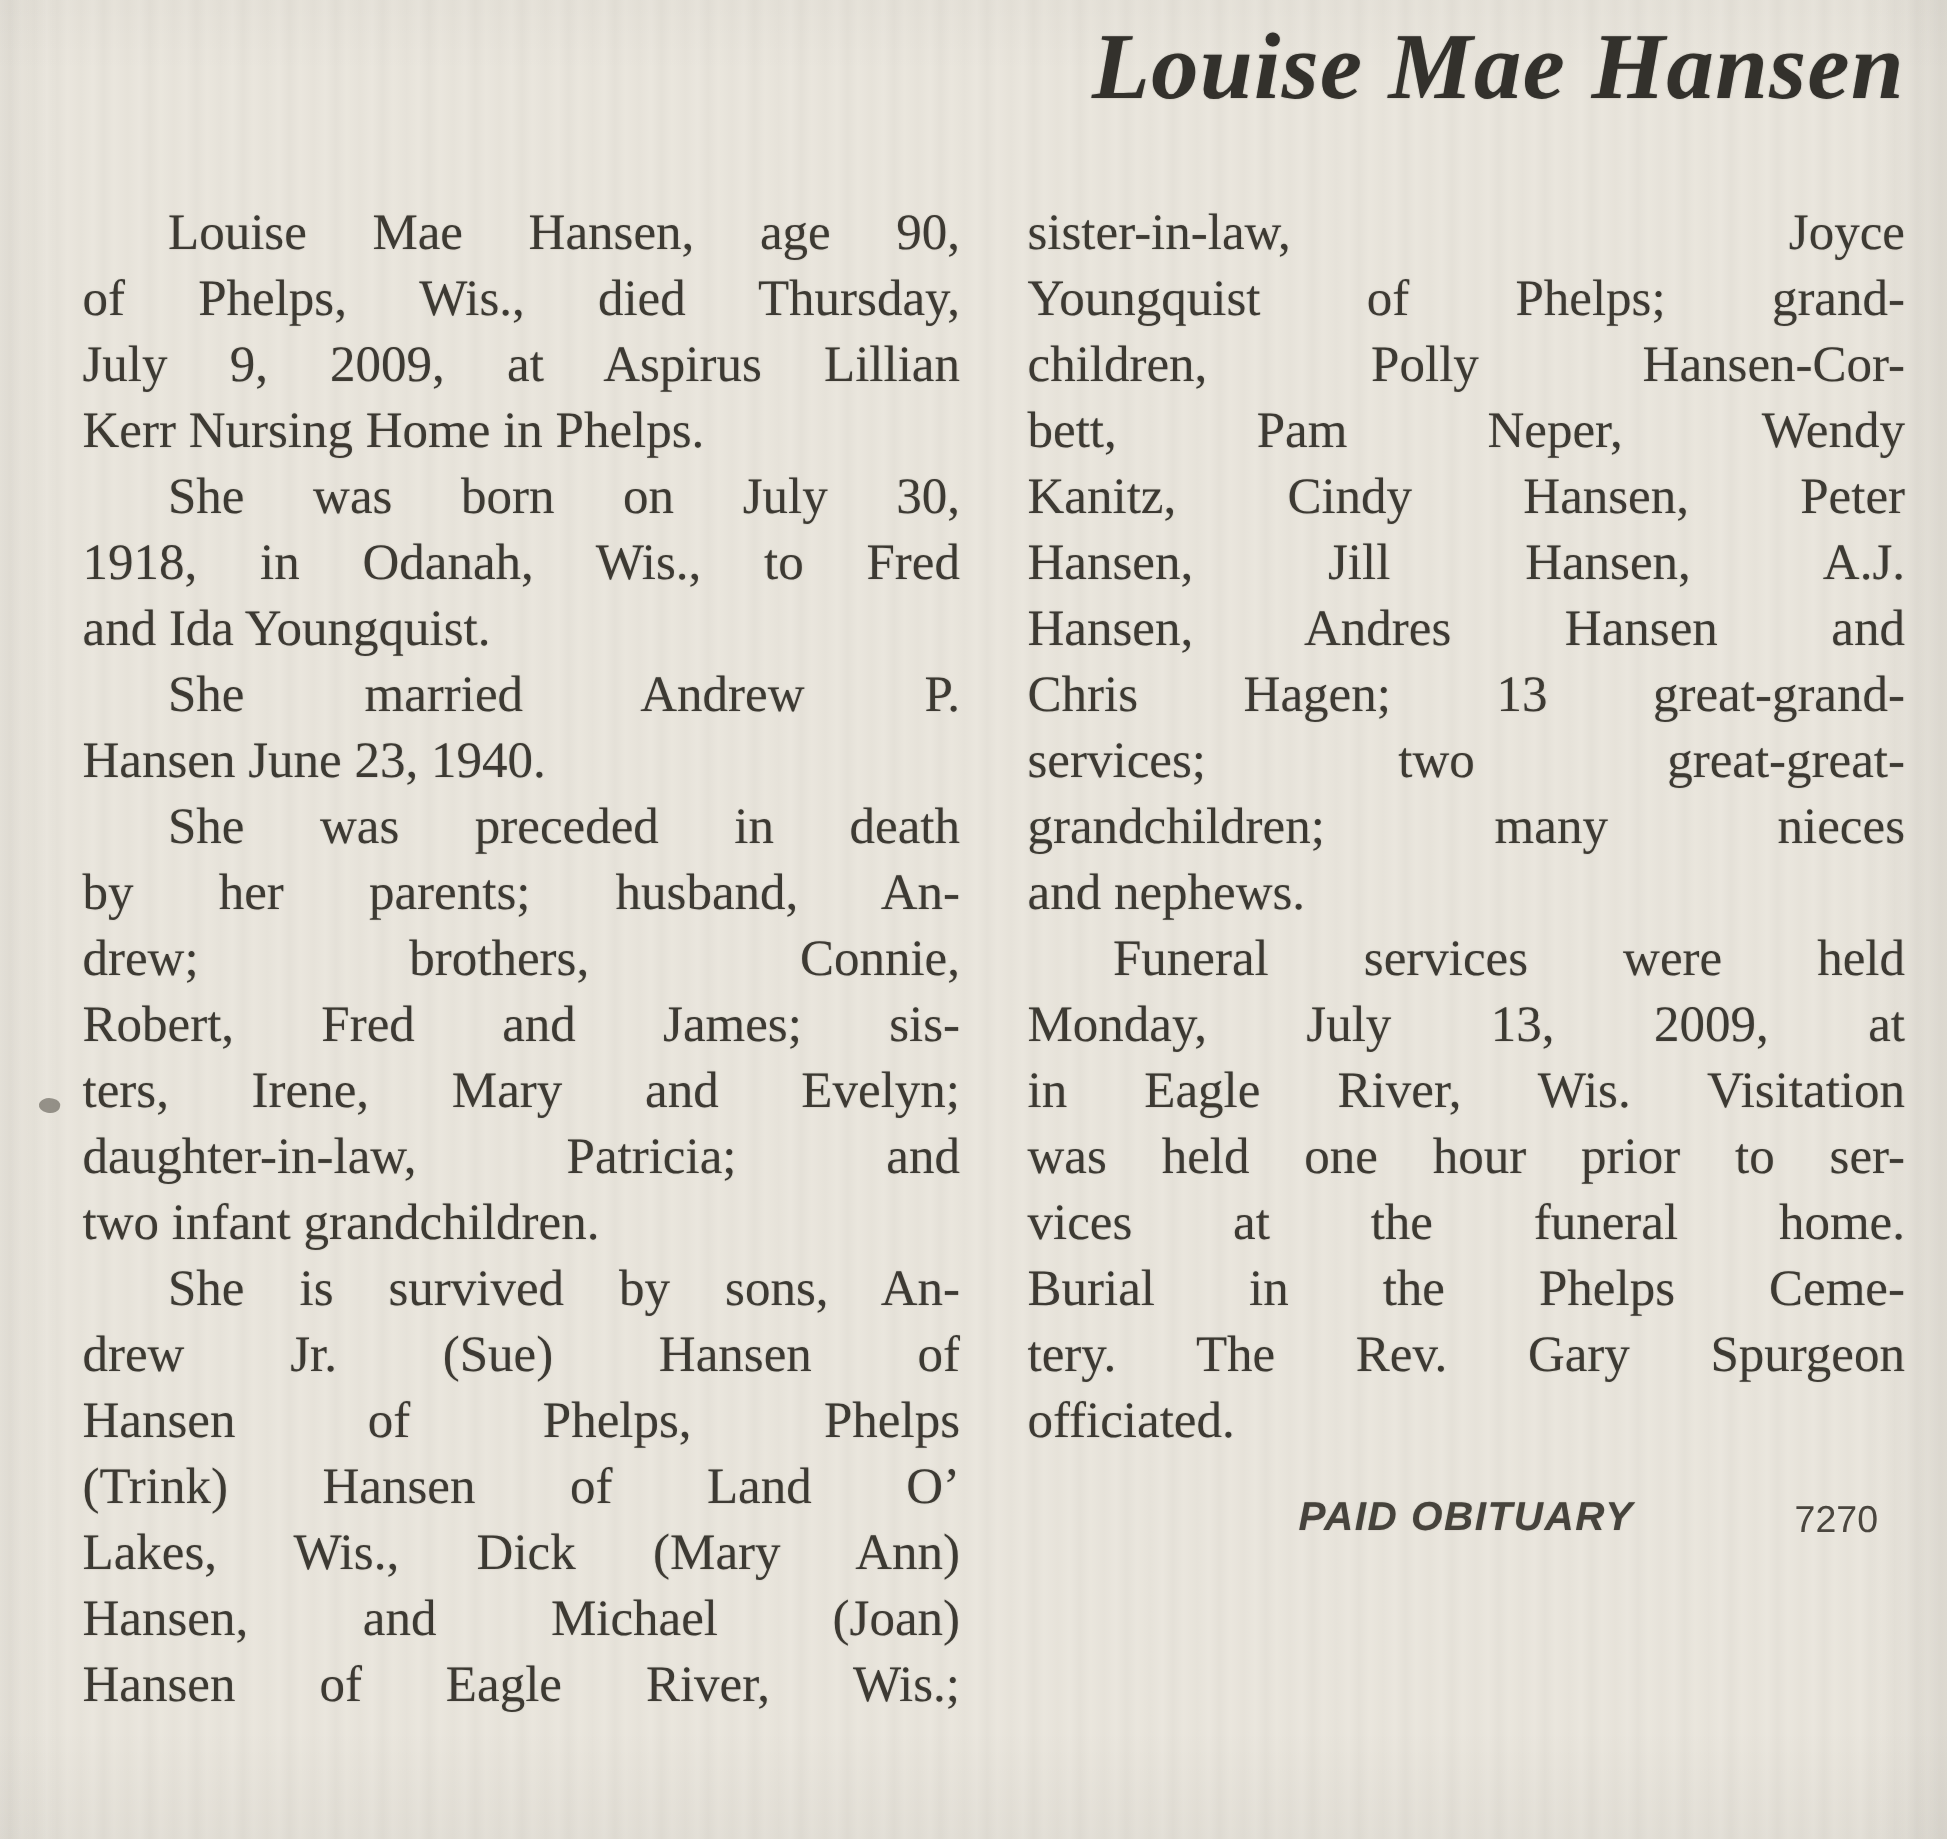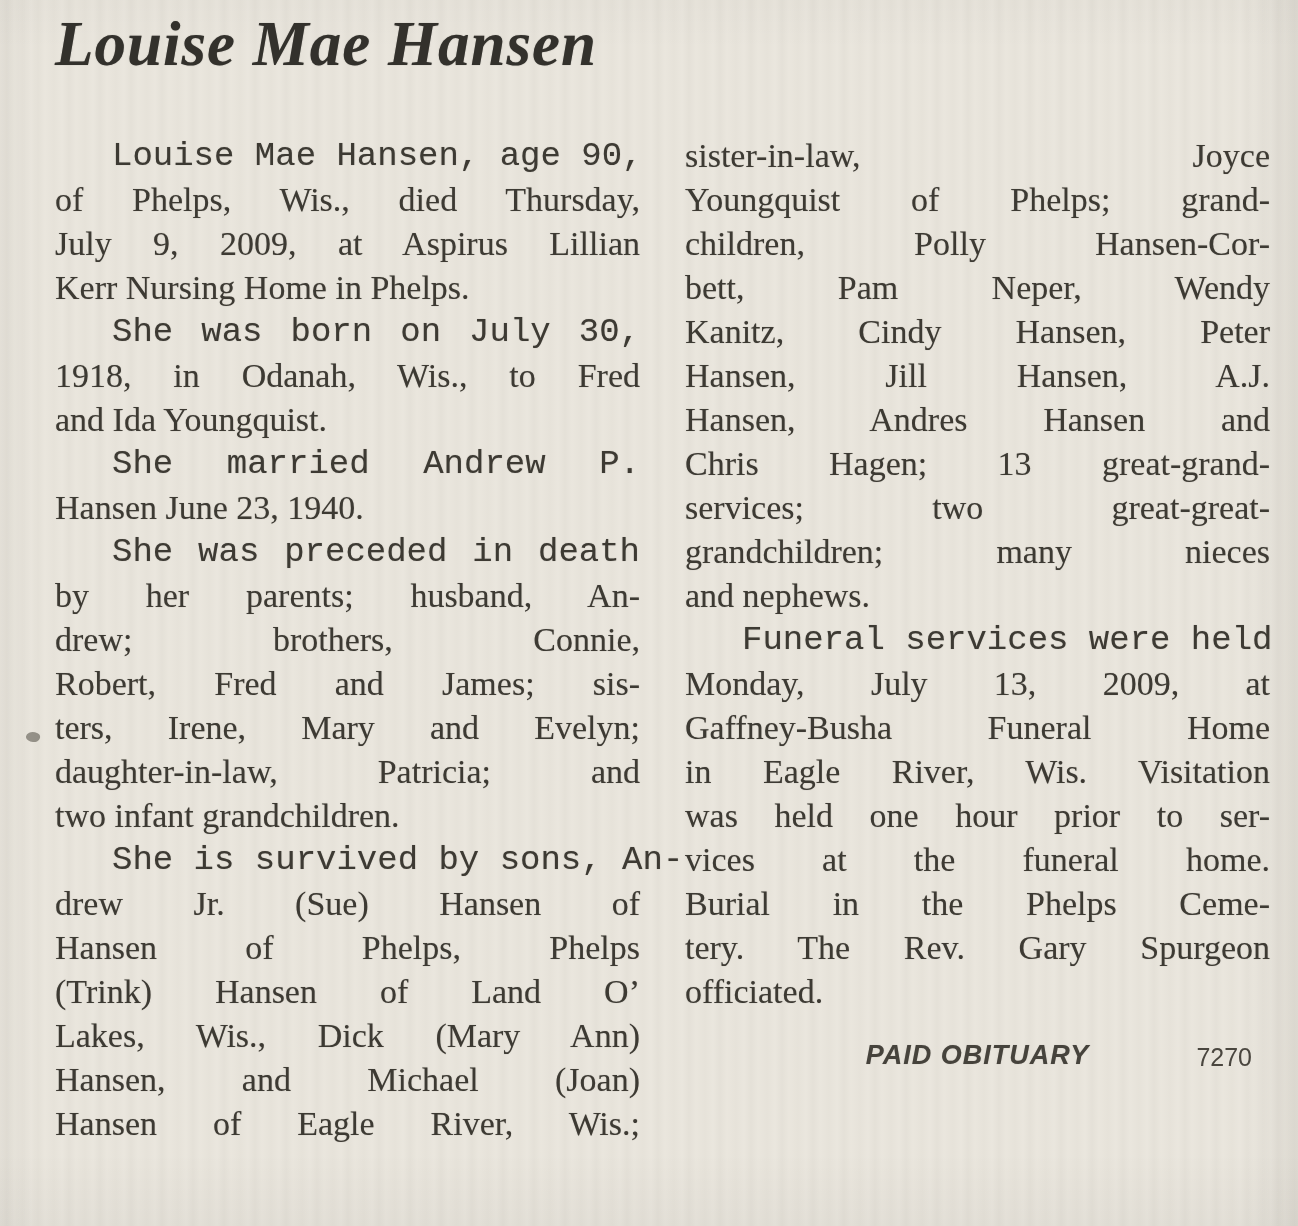--- a/index.html
+++ b/index.html
@@ -30,21 +30,21 @@
     font-family: "Liberation Serif", serif;
     color: var(--ink);
   }
   .sheet {
     position: relative;
     width: 100%;
     height: 100%;
   }
   .headline {
     margin: 8px 28px 0 55px;
-    text-align: left;
+    text-align: right;
     font-size: 63px;
     line-height: 72px;
     font-weight: bold;
     font-style: italic;
     color: var(--title-ink);
     letter-spacing: 1px;
     text-shadow: 0 0 1px rgba(51,49,44,0.45);
   }
   .cols {
     display: flex;
@@ -65,21 +65,20 @@
     text-align-last: justify;
     white-space: nowrap;
     text-shadow: 0 0 1px rgba(61,58,51,0.35);
   }
   .line.lastline {
     text-align-last: left;
     white-space: normal;
   }
   .line.indent {
     text-indent: 57px;
-    font-family: Liberation Mono, monospace;
   }
   .footer-row {
     position: relative;
     margin-top: 26px;
     height: 40px;
   }
   .paid-label {
     display: block;
     text-align: center;
     font-family: "Liberation Sans", sans-serif;
@@ -167,21 +166,20 @@
           <div class="line">Hansen, Jill Hansen, A.J.</div>
           <div class="line">Hansen, Andres Hansen and</div>
           <div class="line">Chris Hagen; 13 great-grand-</div>
           <div class="line">services; two great-great-</div>
           <div class="line">grandchildren; many nieces</div>
           <div class="line lastline">and nephews.</div>
         </div>
         <div class="para">
           <div class="line indent">Funeral services were held</div>
           <div class="line">Monday, July 13, 2009, at</div>
-          <div class="line">Gaffney-Busha Funeral Home</div>
           <div class="line">in Eagle River, Wis. Visitation</div>
           <div class="line">was held one hour prior to ser-</div>
           <div class="line">vices at the funeral home.</div>
           <div class="line">Burial in the Phelps Ceme-</div>
           <div class="line">tery. The Rev. Gary Spurgeon</div>
           <div class="line lastline">officiated.</div>
         </div>
   <div class="footer-row">
     <span class="paid-label">PAID OBITUARY</span>
     <span class="obit-number">7270</span>

